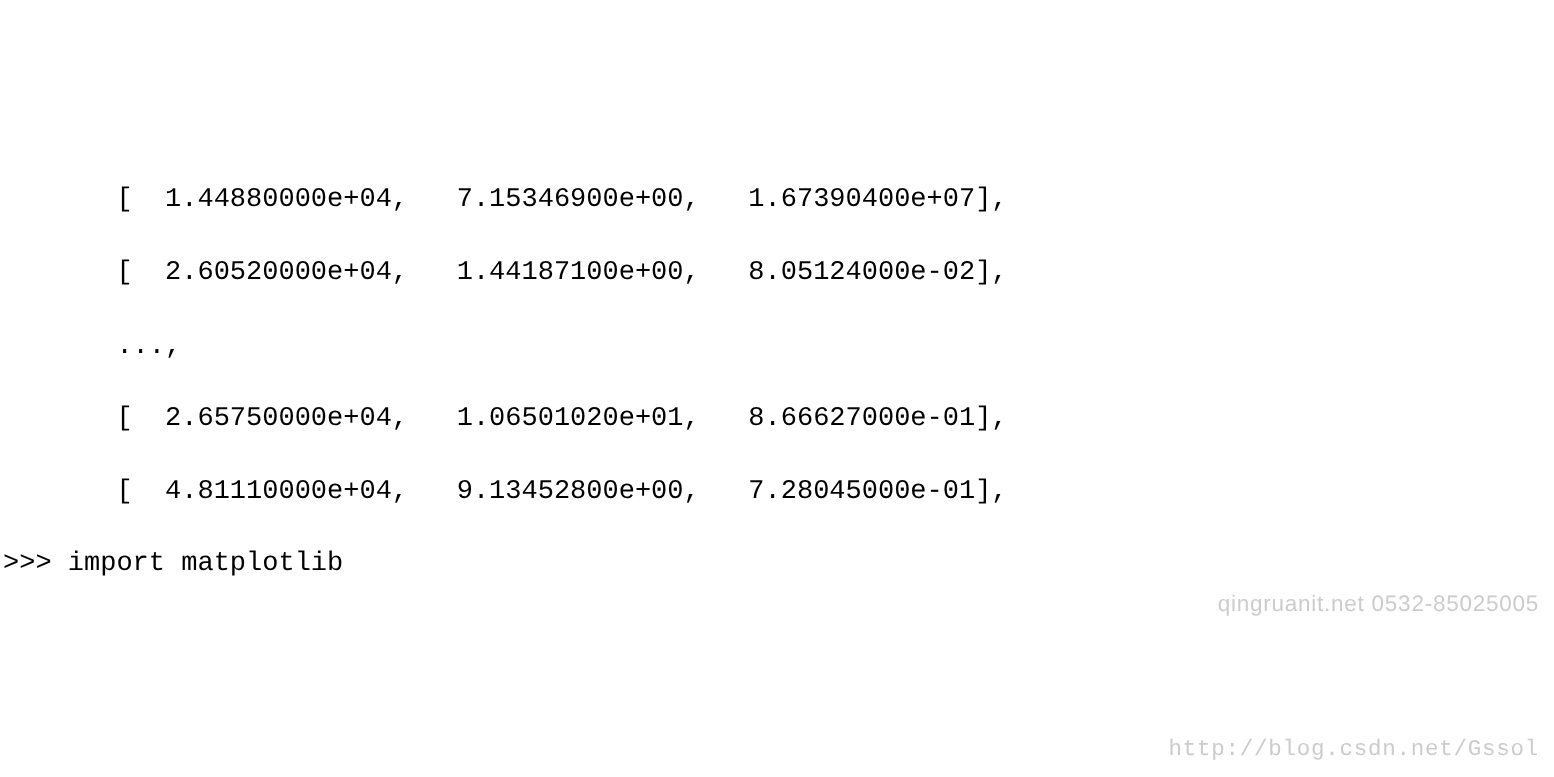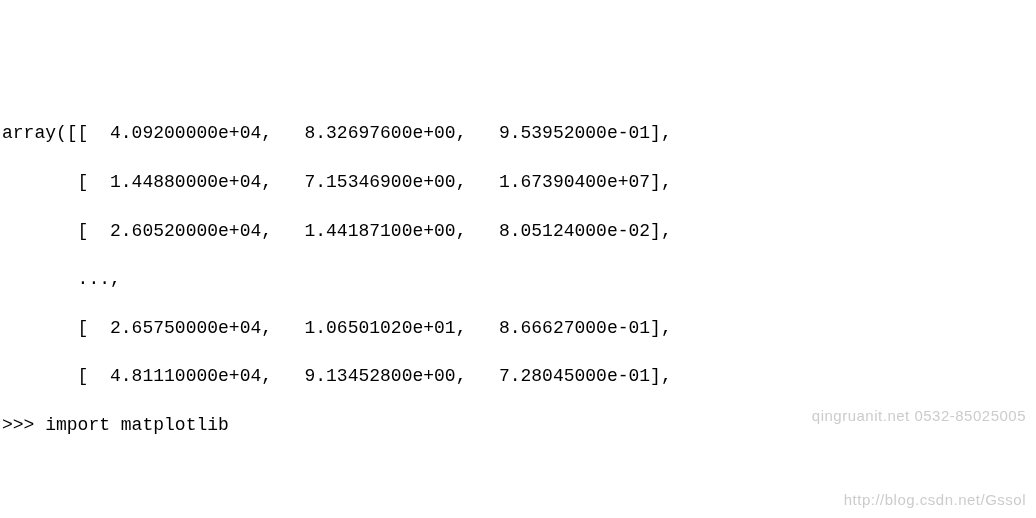--- a/index.html
+++ b/index.html
@@ -22,43 +22,42 @@
     }
     .terminal {
       padding: 0 2px;
     }
     .line {
       display: block;
     }
     .watermark1 {
       position: absolute;
       right: 10px;
-      top: 406px;
+      top: 393px;
       font-size: 15px;
       color: #ccc;
       font-family: sans-serif;
       letter-spacing: 0.5px;
     }
     .watermark2 {
       position: absolute;
       right: 10px;
       bottom: 8px;
       font-size: 15px;
       color: #ccc;
-      font-family: Liberation Sans, sans-serif;
+      font-family: Liberation Mono, monospace;
       letter-spacing: 0.5px;
     }
   </style>
 </head>
 <body>
 
 
 
 <div class="terminal">
-<span class="line">array([[  4.09200000e+04,   8.32697600e+00,   9.53952000e-01],</span>
 <span class="line">       [  1.44880000e+04,   7.15346900e+00,   1.67390400e+07],</span>
 <span class="line">       [  2.60520000e+04,   1.44187100e+00,   8.05124000e-02],</span>
 <span class="line">       ..., </span>
 <span class="line">       [  2.65750000e+04,   1.06501020e+01,   8.66627000e-01],</span>
 <span class="line">       [  4.81110000e+04,   9.13452800e+00,   7.28045000e-01],</span>
 <span class="line">&gt;&gt;&gt; import matplotlib</span>
 
 
 
 

